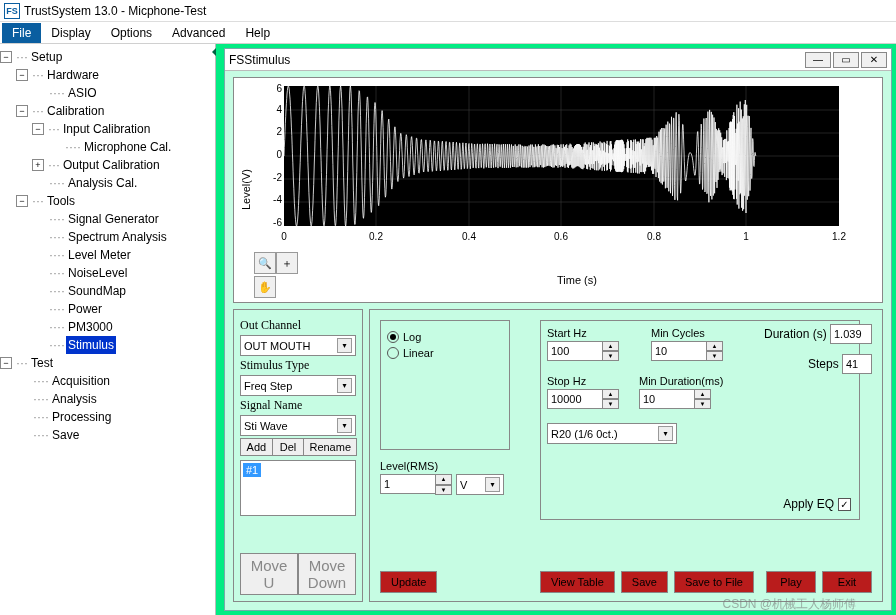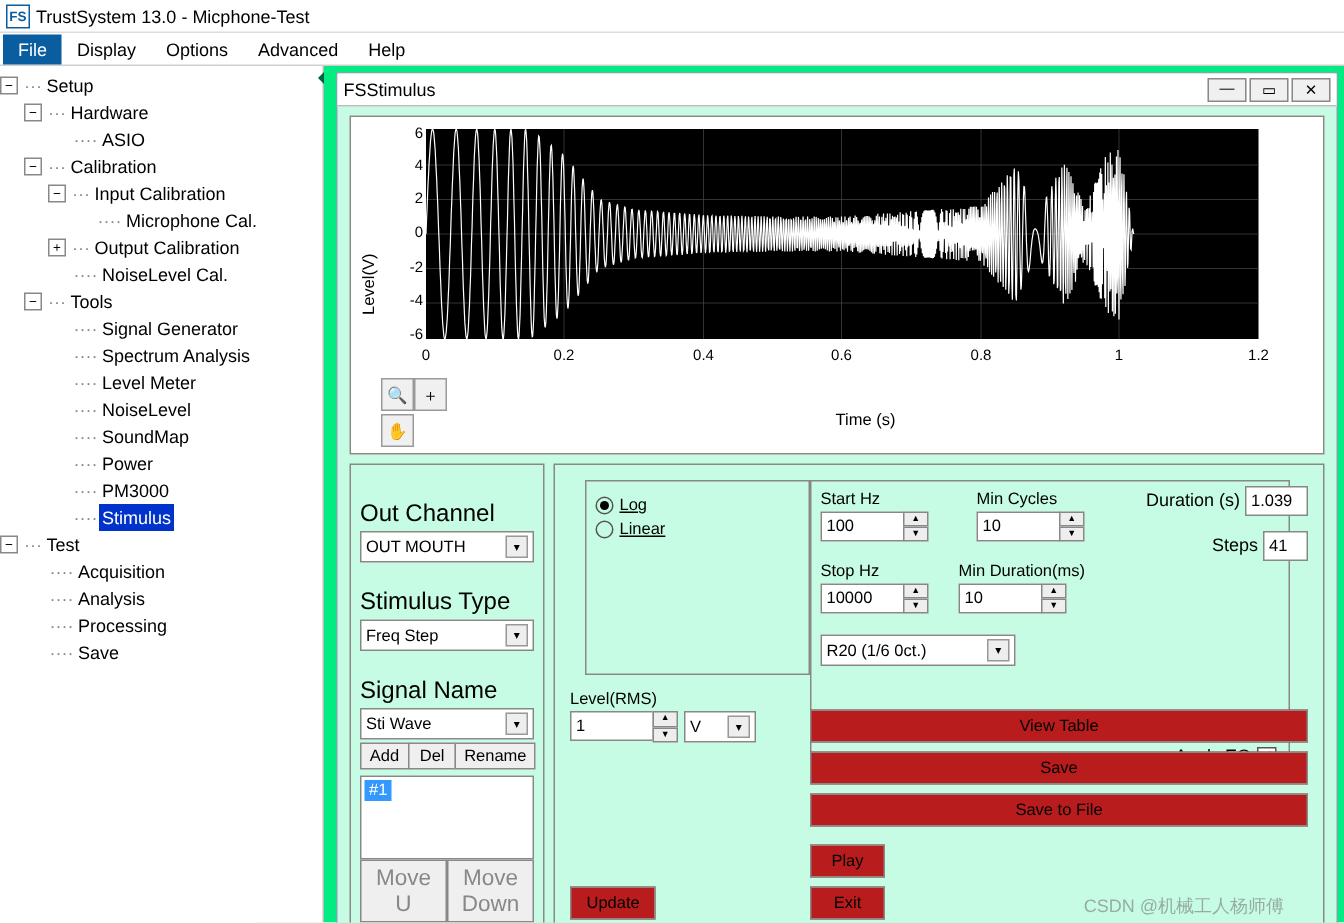--- a/index.html
+++ b/index.html
@@ -43,33 +43,33 @@
 .plot-core { flex:1; }
 .plot-svg { width:100%; height:168px; display:block; }
 .plot-toolbar { display:flex; gap:0; margin-top:2px; }
 .plot-toolbar .tb { width:22px; height:22px; border:1px solid #999; background:#f0f0f0; display:flex; align-items:center; justify-content:center; font-size:11px; }
 .plot-xaxis-label { text-align:center; font-size:11px; }
 
 .params-row { display:flex; gap:6px; margin:0 8px 8px 8px; flex:1; }
 .panel { border:1px solid #888; background:#c6fce3; padding:6px; display:flex; flex-direction:column; }
 .panel.left { width:130px; }
 .panel.mid { flex:1; }
-.small-label { font-size:16px; margin-bottom:2px; margin-top:18px;}
+.small-label { font-size:12px; margin-bottom:2px; margin-top:2px;font-family:Liberation Serif, serif;}
 .combo { width:100%; height:21px; border:1px solid #888; background:#fff; display:flex; align-items:center; justify-content:space-between; padding:0 3px; font-size:11px; }
 .combo .arrow { border:1px solid #999; width:15px; height:15px; display:flex; align-items:center; justify-content:center; font-size:8px; background:#eee; }
 .btnrow { display:flex; margin-top:2px; }
 .btnrow .b { border:1px solid #888; background:#efefef; padding:2px 5px; font-size:11px; margin-right:-1px; flex:1; text-align:center; }
 .listbox { border:1px solid #888; background:#fff; height:56px; margin-top:4px; padding:2px; }
 .listbox .item { background:#3399ff; color:#fff; padding:1px 3px; font-size:11px; width:fit-content; }
 .movebtns { display:flex; margin-top:auto; }
 .movebtns .b { border:1px solid #888; background:#efefef; padding:3px 4px; font-size:15px; flex:1; text-align:center; color:#888; }
 
 .panel.mid { position:relative; }
 .grp { border:1px solid #888; position:absolute; padding:6px; }
-.radio-grp { left:20px; top:10px; width:150px; height:130px;text-decoration:underline; }
+.radio-grp { left:10px; top:10px; width:130px; height:130px; }
 .radio { display:flex; align-items:center; margin:4px 0; font-size:11px; gap:4px;}
 .radio .r { width:12px; height:12px; border:1px solid #555; border-radius:50%; display:flex; align-items:center; justify-content:center; }
 .radio .r.on::after { content:""; width:6px; height:6px; background:#000; border-radius:50%; }
 
 .lbl2 { font-size:11px; display:block; margin-bottom:2px;}
 .spin { display:flex; }
 .spin input { width:56px; height:20px; border:1px solid #888; padding:0 3px; font-size:11px; }
 .spin .arrows { width:16px; display:flex; flex-direction:column; }
 .spin .arrows div { flex:1; border:1px solid #888; background:#eee; font-size:6px; display:flex; align-items:center; justify-content:center; margin-left:-1px; }
 .val-in { height:20px; border:1px solid #888; background:#fff; padding:0 3px; font-size:11px; display:flex; align-items:center;text-align:right; }
@@ -142,21 +142,21 @@
           <span class="spacer"></span>
           <span class="toggle">+</span>
           <span class="dash">···</span>
           <span class="lbl">Output Calibration</span>
         </div>
       <div class="row">
           <span class="spacer"></span>
           <span class="spacer"></span>
           <span class="spacer"></span>
           <span class="dash">····</span>
-          <span class="lbl">NoiseLevel Cal.</span>
+          <span class="lbl">Analysis Cal.</span>
         </div>
       <div class="row">
           <span class="spacer"></span>
           <span class="toggle">−</span>
           <span class="dash">···</span>
           <span class="lbl">Tools</span>
         </div>
       <div class="row">
           <span class="spacer"></span>
           <span class="spacer"></span>
@@ -434,21 +434,21 @@
               <span>Apply EQ</span>
               <span class="checkbox">✓</span>
             </div>
           </div>
 
           <div style="position:absolute; right:10px; top:14px; text-align:right;">
             <div style="margin-bottom:10px"><span>Duration (s)</span> <span class="val-in" style="display:inline-flex; width:42px">1.039</span></div>
             <div><span>Steps</span> <span class="val-in" style="display:inline-flex; width:30px">41</span></div>
           </div>
 
-          <div style="position:absolute; left:170px; bottom:8px; right:10px; display:flex; gap:6px; justify-content:space-between;flex-direction:column;">
+          <div style="position:absolute; left:170px; bottom:8px; right:10px; display:flex; gap:6px; justify-content:space-between;">
             <button class="btn2">View Table</button>
             <button class="btn2">Save</button>
             <button class="btn2">Save to File</button>
             <div style="flex:1"></div>
             <button class="btn2" style="width:50px">Play</button>
             <button class="btn2" style="width:50px">Exit</button>
           </div>
         </div>
       </div>
     </div>

